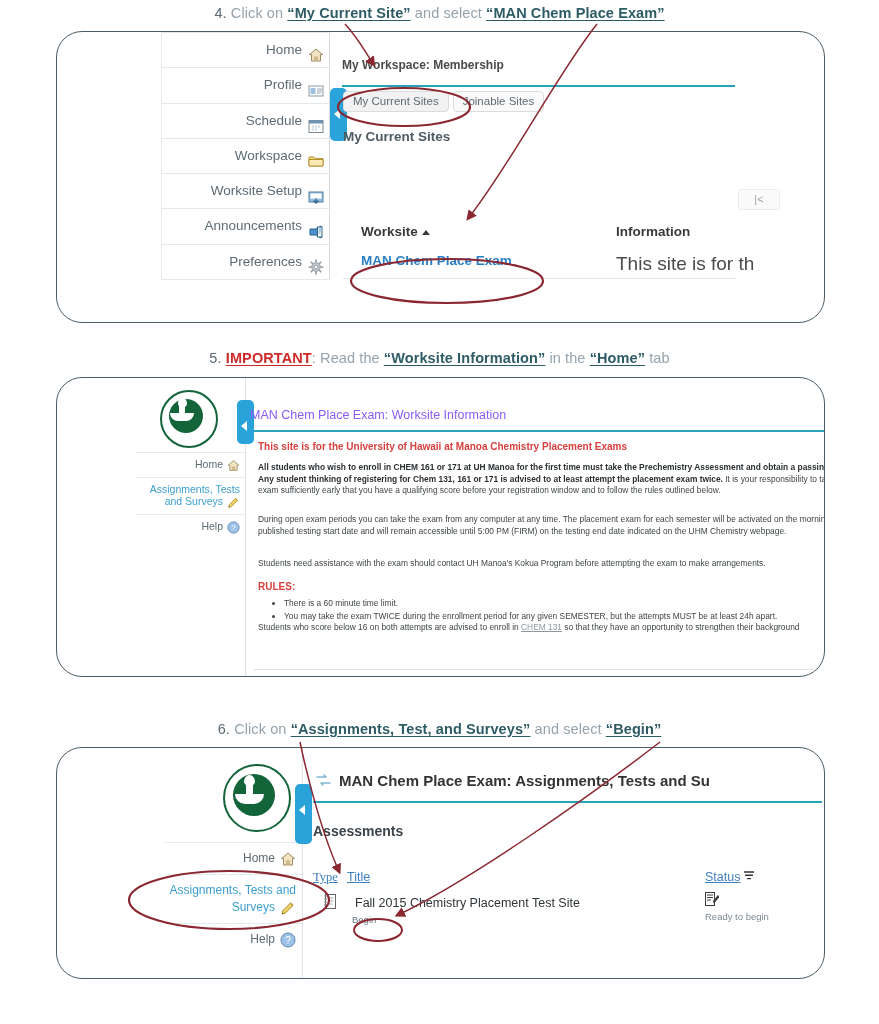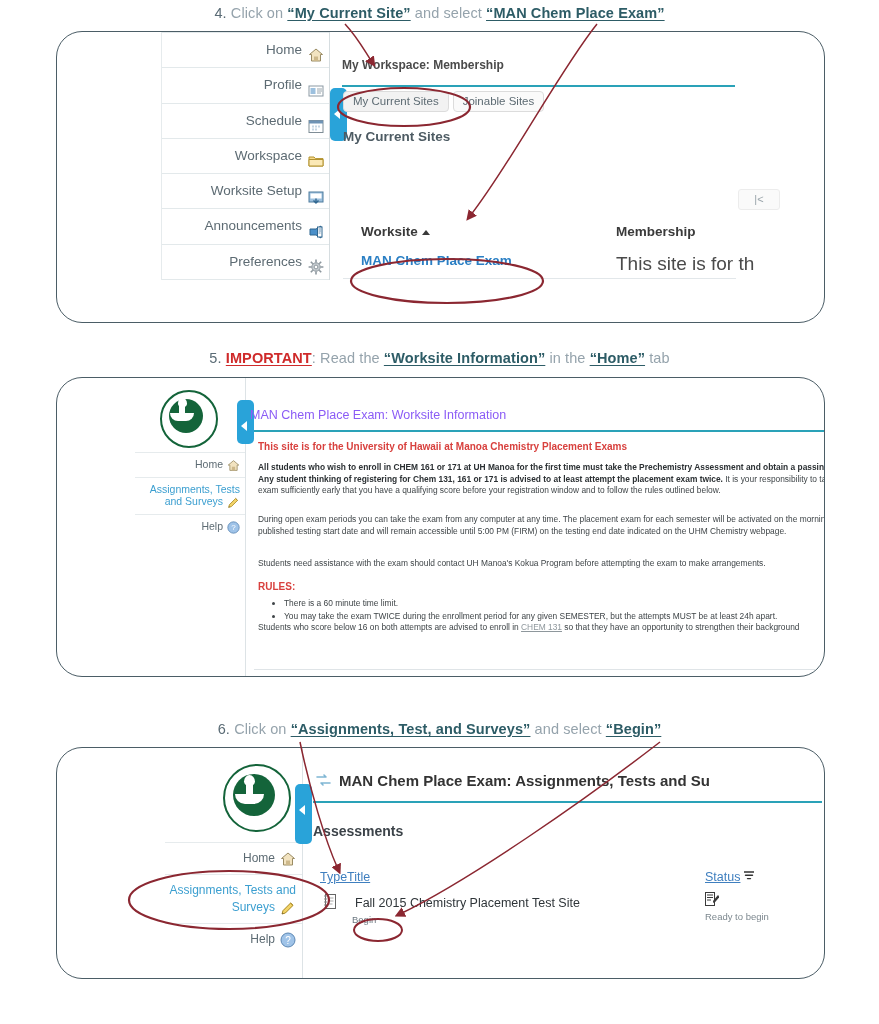--- a/index.html
+++ b/index.html
@@ -260,21 +260,21 @@
         <span class="tabbtn">My Current Sites</span><span class="tabbtn plainbg">Joinable Sites</span>
       </div>
 
       <div class="sect-title">My Current Sites</div>
 
       <div class="pager">|&lt;</div>
 
       <div class="col-worksite">
         <span>Worksite</span><span class="sortcaret"></span>
       </div>
-      <div class="col-desc">Membership</div>
+      <div class="col-desc">Information</div>
 
       <div class="site-link">MAN Chem Place Exam</div>
       <div class="site-desc">This site is for th</div>
       <div class="row-rule"></div>
     </div>
   </div>
 </div>
 
 <div class="step-head" style="position:absolute;left:0;top:350px;width:879px;">
   <span class="step-num">5.</span>
@@ -377,21 +377,21 @@
     <div class="handle" style="left:238px;top:36px;height:60px;"></div>
 
     <div class="p3-body">
       <svg style="position:absolute;left:12px;top:24px;" width="17" height="17" viewBox="0 0 17 17">
           <path d="M2 5h9l-2-2M15 11H6l2 2" fill="none" stroke="#7fb6d4" stroke-width="1.6" stroke-linecap="round" stroke-linejoin="round"></path>
         </svg>
       <div class="p3-title">MAN Chem Place Exam: Assignments, Tests and Su</div>
       <div class="p3-rule"></div>
       <div class="p3-sect">Assessments</div>
 
-      <div class="p3-th" style="left:17px;">Type</div>
+      <div class="p3-th" style="left:10px;font-family:Liberation Serif, serif;">Type</div>
       <div class="p3-th" style="left:44px;">Title</div>
       <div class="p3-th" style="left:402px;text-decoration:none;">
         <span style="text-decoration:underline;">Status</span><svg class="filter-ic" width="10" height="10" viewBox="0 0 10 10">
             <path d="M0 1h10M1.5 4.3h7M3.5 7.6h3" stroke="#333" stroke-width="1.4" stroke-linecap="round"></path>
           </svg>
       </div>
 
       <svg style="position:absolute;left:20px;top:146px;" width="13" height="15" viewBox="0 0 13 15">
           <rect x="2.5" y="0.5" width="10" height="14" fill="#fff" stroke="#666"></rect>
           <path d="M1 2h3M1 5h3M1 8h3M1 11h3" stroke="#888"></path>

